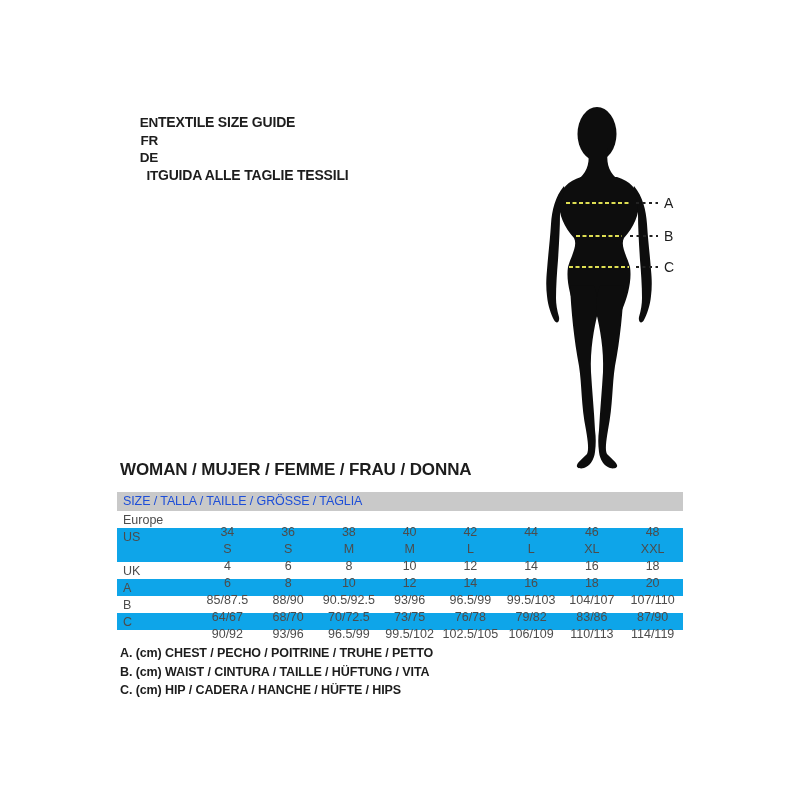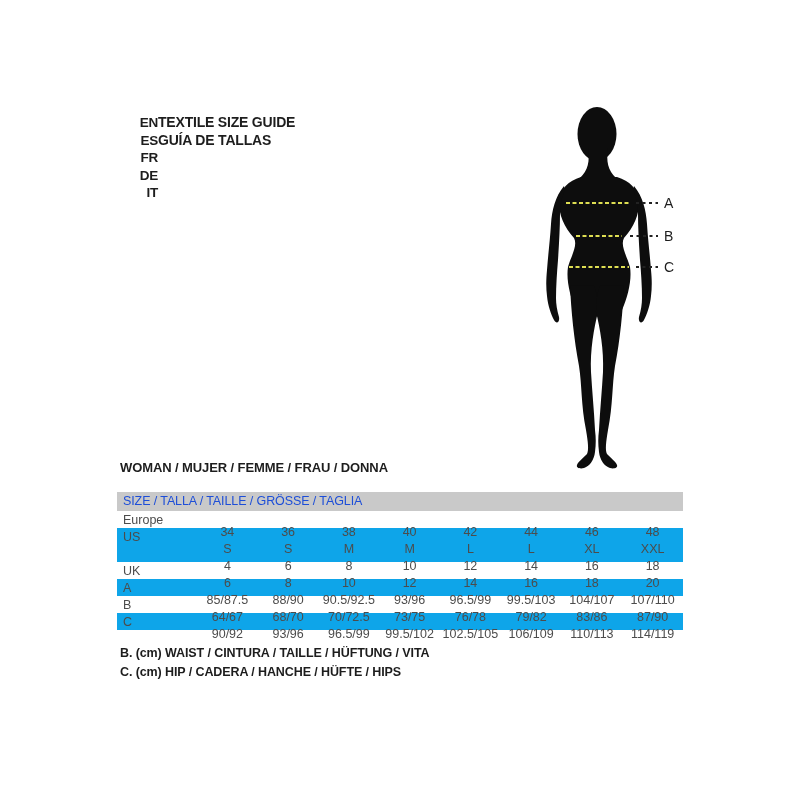--- a/index.html
+++ b/index.html
@@ -10,21 +10,21 @@
   
   .langs { left:120px; top:114px; }
   .lang-row { display:flex; line-height:17.5px; }
   .lang-code { width:38px; font-size:13.5px; font-weight:700; color:#1d1d1d; letter-spacing:-0.2px;text-align:right; }
   .lang-label { font-size:14px; font-weight:700; color:#1d1d1d; letter-spacing:-0.2px; }
 
   
   .figure-box { left:518px; top:100px; width:160px; height:372px; }
 
   
-  .gender-title { left:120px; top:460px; font-size:13px; font-weight:700; color:#1d1d1d; letter-spacing:-0.1px; }
+  .gender-title { left:120px; top:460px; font-size:17px; font-weight:700; color:#1d1d1d; letter-spacing:-0.1px; }
 
   
   .size-table { left:117px; top:492px; width:566px; }
   .thead { height:19px; line-height:19px; background:#c9c9c9; color:#1d4ed8;
            font-size:12.5px; padding-left:6px; letter-spacing:-0.1px; }
   .trow { display:flex; height:17px; align-items:center; font-size:12.5px; color:#4c4c4c; }
   .trow.shaded { background:#0ea5e9; }
   .tlabel { width:80px; padding-left:6px; }
   .tcell { flex:1; text-align:center;margin-top:24px; }
 
@@ -36,31 +36,28 @@
 </style>
 </head>
 <body>
 
 <div class="abs langs">
   <div class="lang-row">
     <span class="lang-code">EN</span>
     <span class="lang-label">TEXTILE SIZE GUIDE</span>
   </div>
   <div class="lang-row">
-    <span class="lang-code">ES</span>
-    <span class="lang-label">GUÍA DE TALLAS</span>
-  </div>
-  <div class="lang-row">
     <span class="lang-code">FR</span>
   </div>
   <div class="lang-row">
     <span class="lang-code">DE</span>
   </div>
   <div class="lang-row">
     <span class="lang-code">IT</span>
+    <span class="lang-label">GUIDA ALLE TAGLIE TESSILI</span>
   </div>
 </div>
 
 <svg class="abs figure-box" viewBox="0 0 160 372">
   <g fill="#0d0d0d">
 
     <ellipse cx="79" cy="34" rx="19.5" ry="27"></ellipse>
 
     <path d="M70,48 C72,62 70,70 62,78 L98,78 C90,70 88,62 90,48 Z"></path>
 
@@ -225,15 +222,16 @@
     <span class="tcell">96.5/99</span>
     <span class="tcell">99.5/102</span>
     <span class="tcell">102.5/105</span>
     <span class="tcell">106/109</span>
     <span class="tcell">110/113</span>
     <span class="tcell">114/119</span>
   </div>
 </div>
 
 <div class="abs legend">
+  <div class="legend-line">A. (cm) CHEST / PECHO / POITRINE / TRUHE / PETTO</div>
   <div class="legend-line">B. (cm) WAIST / CINTURA / TAILLE / HÜFTUNG / VITA</div>
   <div class="legend-line">C. (cm) HIP / CADERA / HANCHE / HÜFTE / HIPS</div>
 </div>
 
 </body></html>

